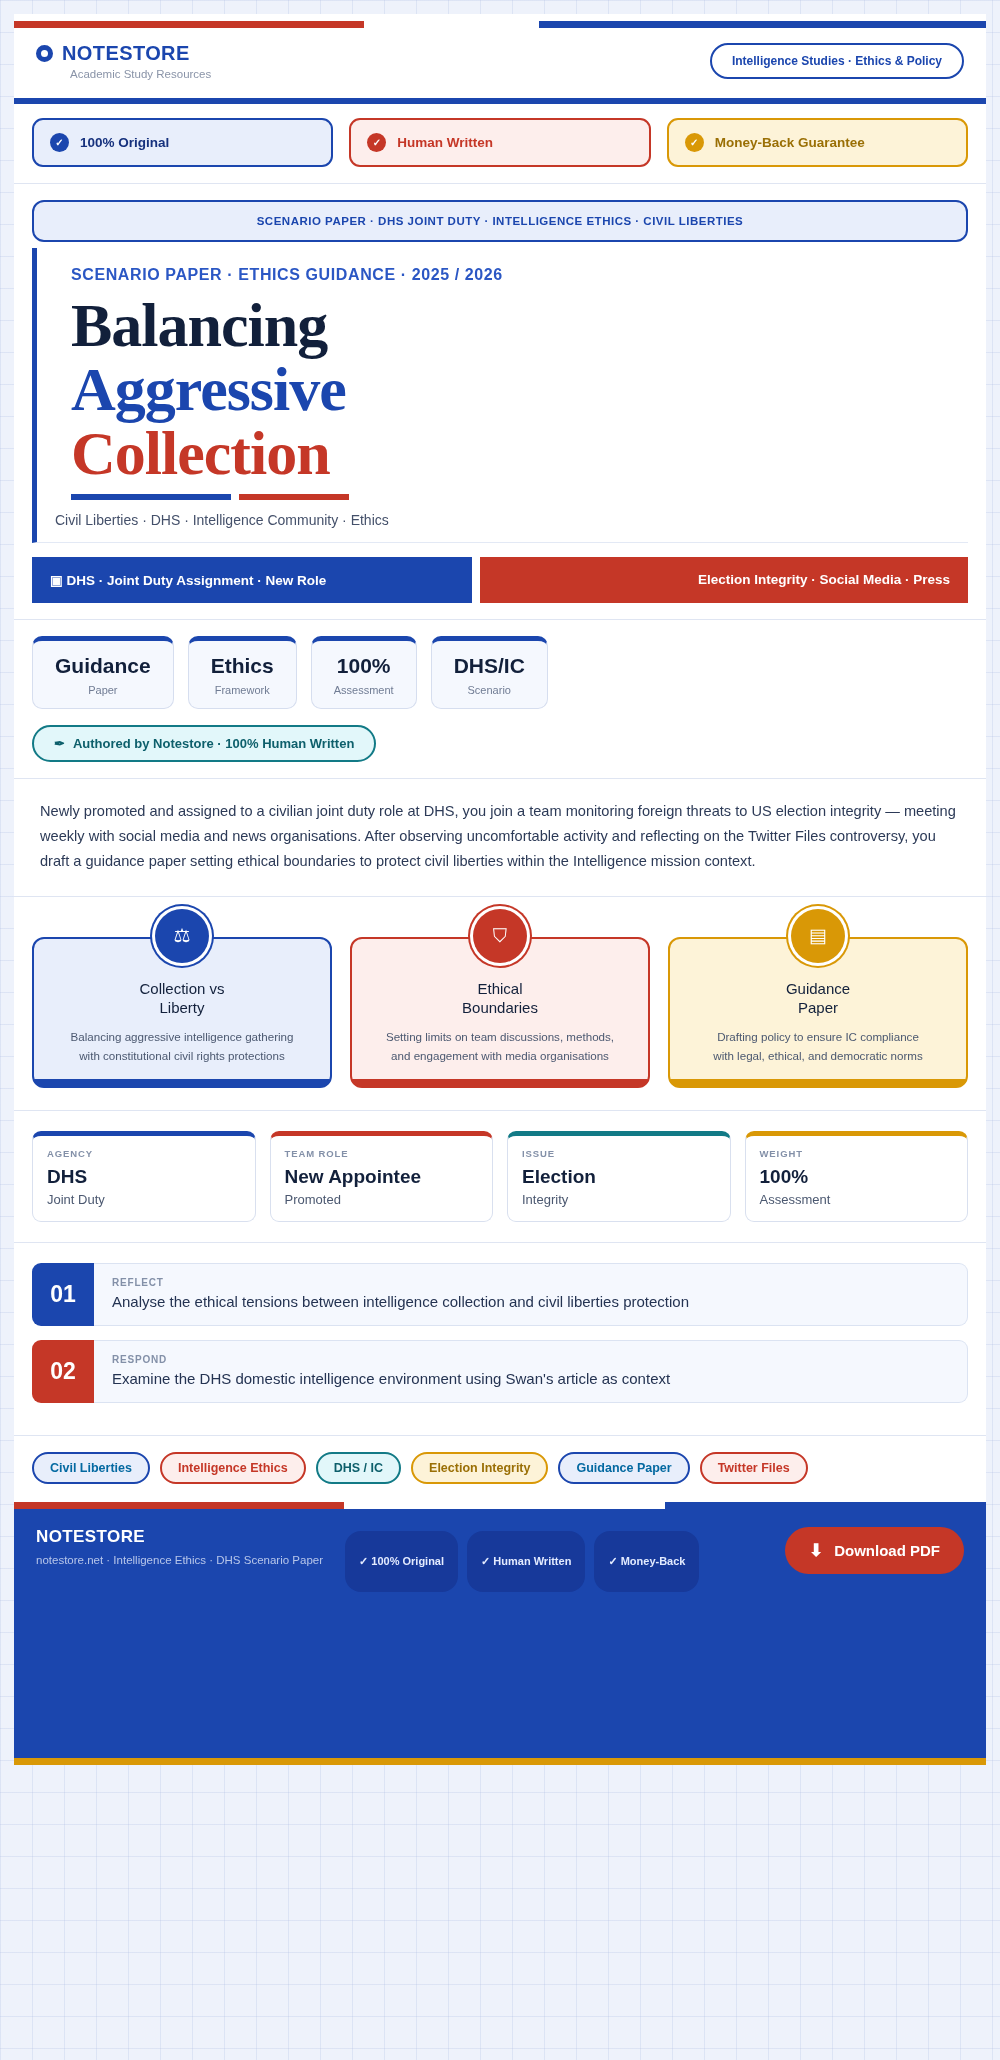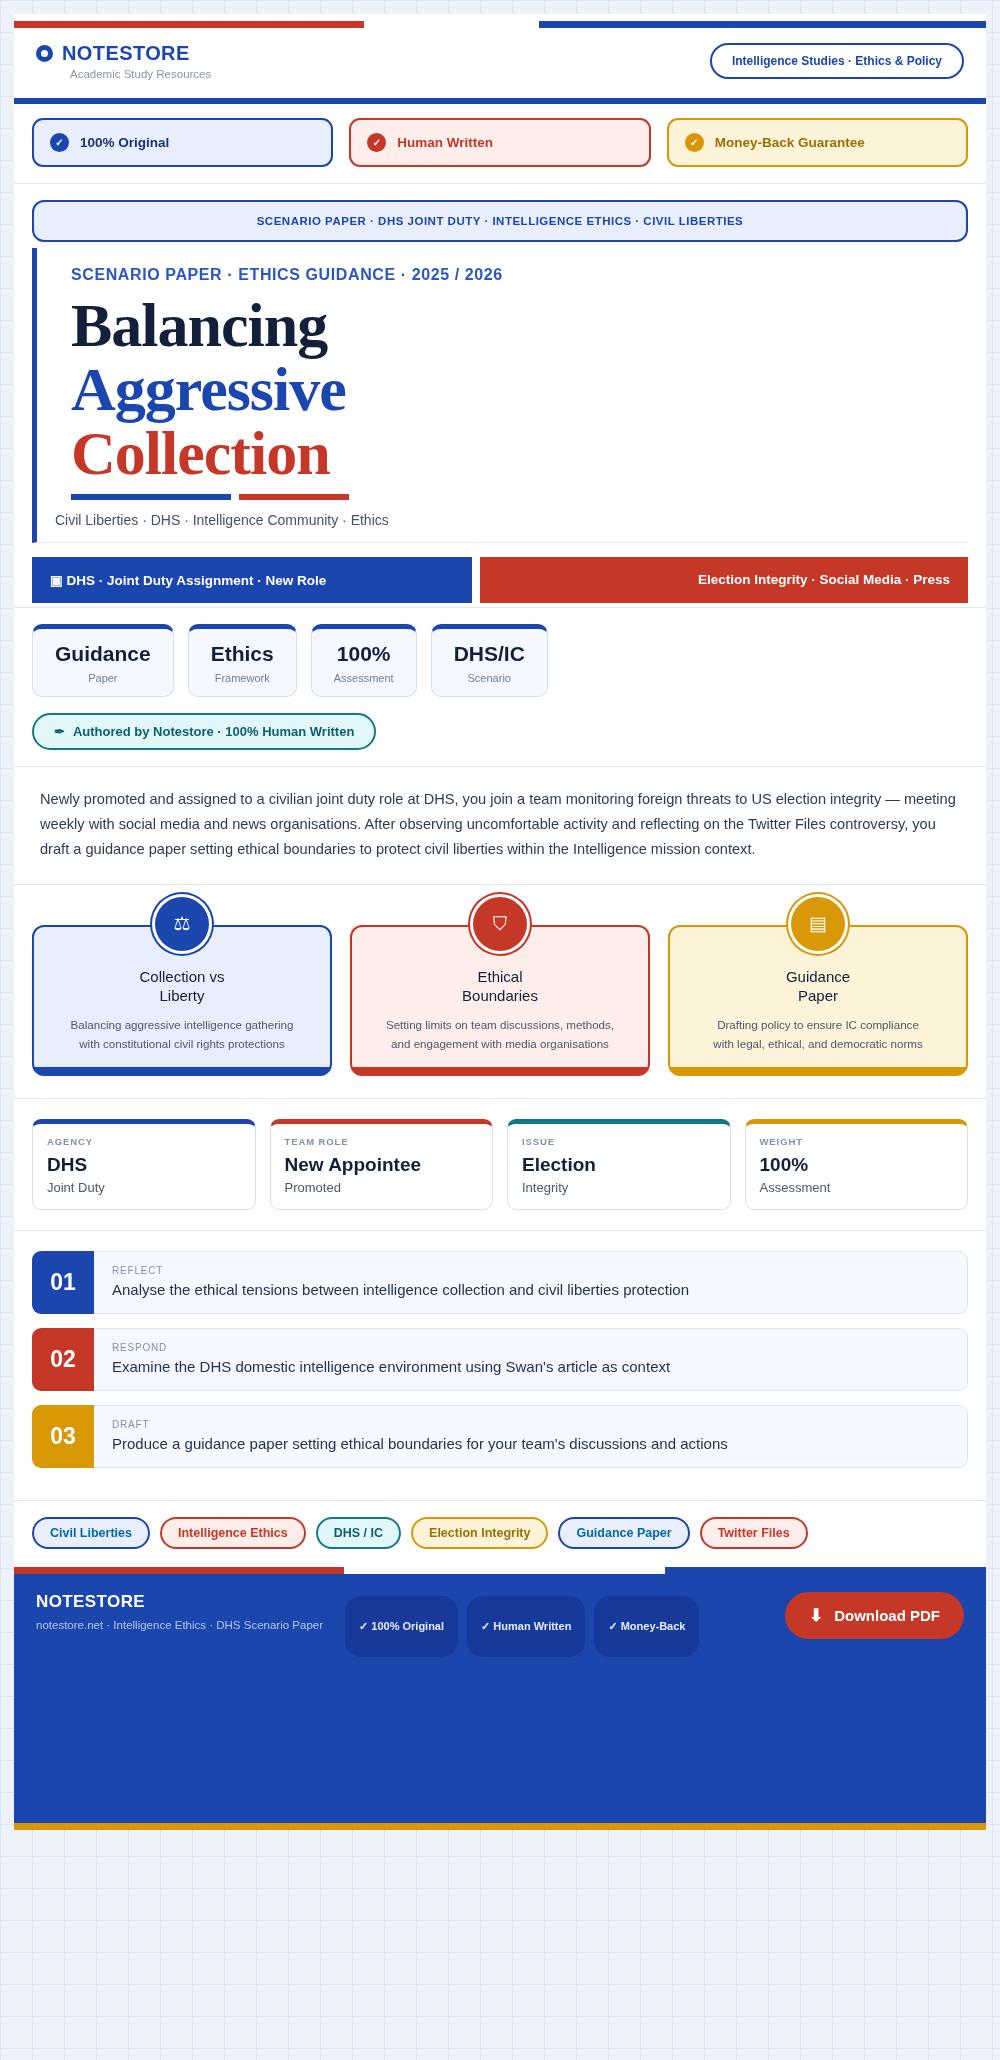--- a/index.html
+++ b/index.html
@@ -120,21 +120,21 @@
   }
   .t-dark { color: #12203b; }
   .t-blue { color: #1b46ae; }
   .t-red  { color: #c53727; }
   .title-rules { display: flex; gap: 8px; margin: 8px 0 12px 16px; }
   .title-rules .r1 { width: 160px; height: 6px; background: #1b46ae; }
   .title-rules .r2 { width: 110px; height: 6px; background: #c53727; }
   .title-tags { font-size: 14px; color: #44506a; padding-bottom: 4px; }
 
   
-  .split-band { padding: 14px 18px 4px 18px; display: flex; gap: 8px;
+  .split-band { padding: 14px 18px 16px 18px; display: flex; gap: 8px;
                 border-bottom: 1px solid #dfe5f2; }
   .split-blue {
     flex: 0 0 47%; background: #1b46ae; color: #fff;
     padding: 15px 18px; font-size: 13.5px; font-weight: bold;
   }
   .split-red {
     flex: 1; background: #c53727; color: #fff;
     padding: 15px 18px; font-size: 13.5px; font-weight: bold;
     text-align: right;
   }
@@ -221,21 +221,21 @@
     color: #fff; font-size: 23px; font-weight: bold;
     border-radius: 9px 0 0 9px;
   }
   .tn-blue { background: #1b46ae; }
   .tn-red  { background: #c53727; }
   .tn-gold { background: #d99806; }
   .task-body {
     flex: 1; background: #f5f8fe; border: 1px solid #dbe3f2; border-left: none;
     border-radius: 0 9px 9px 0; padding: 13px 18px 15px 18px;
   }
-  .task-kick { font-size: 10px; font-weight: normal; letter-spacing: .8px; color: #8390a8; }
+  .task-kick { font-size: 10px; font-weight: bold; letter-spacing: .8px; color: #8390a8; }
   .task-text { font-size: 15px; color: #243352; margin-top: 5px; }
 
   
   .tags-band { padding: 16px 18px 18px 18px; }
   .tags-row { display: flex; gap: 10px; flex-wrap: wrap; }
   .tag {
     border-width: 2px; border-style: solid; border-radius: 20px;
     padding: 7px 16px; font-size: 12.5px; font-weight: bold; white-space: nowrap;
   }
   .g-blue  { border-color: #1b46ae; background: #e8eefb; color: #0369a1; }
@@ -452,27 +452,20 @@
         <div class="task-text">Analyse the ethical tensions between intelligence collection and civil liberties protection</div>
       </div>
     </div>
     <div class="task-row">
       <div class="task-num tn-red">02</div>
       <div class="task-body">
         <div class="task-kick">RESPOND</div>
         <div class="task-text">Examine the DHS domestic intelligence environment using Swan's article as context</div>
       </div>
     </div>
-    <div class="task-row">
-      <div class="task-num tn-gold">03</div>
-      <div class="task-body">
-        <div class="task-kick">DRAFT</div>
-        <div class="task-text">Produce a guidance paper setting ethical boundaries for your team's discussions and actions</div>
-      </div>
-    </div>
   </div>
 
   <div class="section-white tags-band">
     <div class="tags-row">
       <div class="tag g-blue">Civil Liberties</div>
       <div class="tag g-red">Intelligence Ethics</div>
       <div class="tag g-teal">DHS / IC</div>
       <div class="tag g-gold">Election Integrity</div>
       <div class="tag g-blue">Guidance Paper</div>
       <div class="tag g-red">Twitter Files</div>

